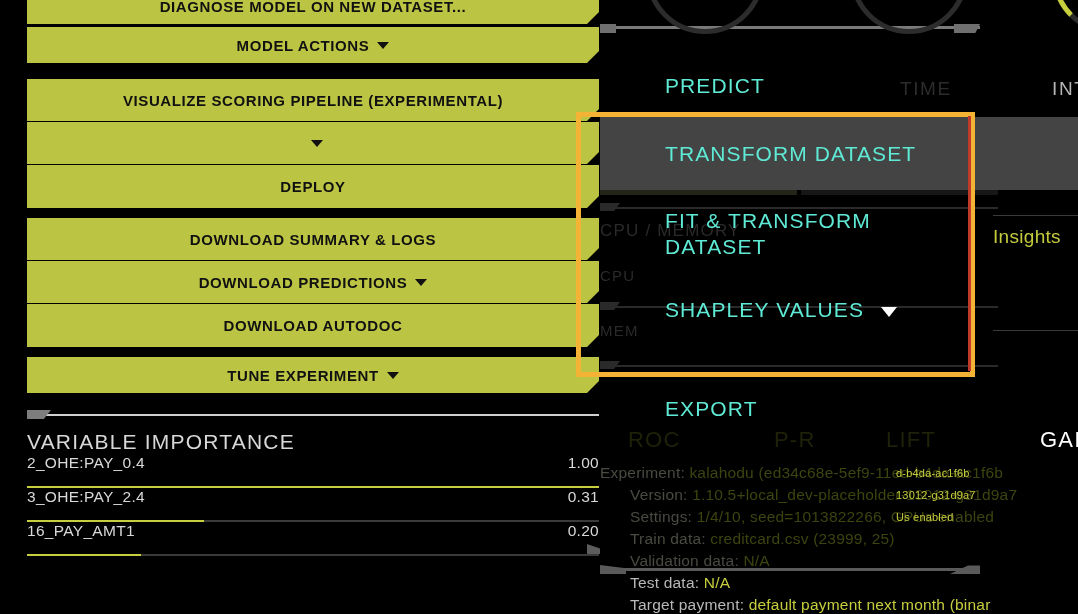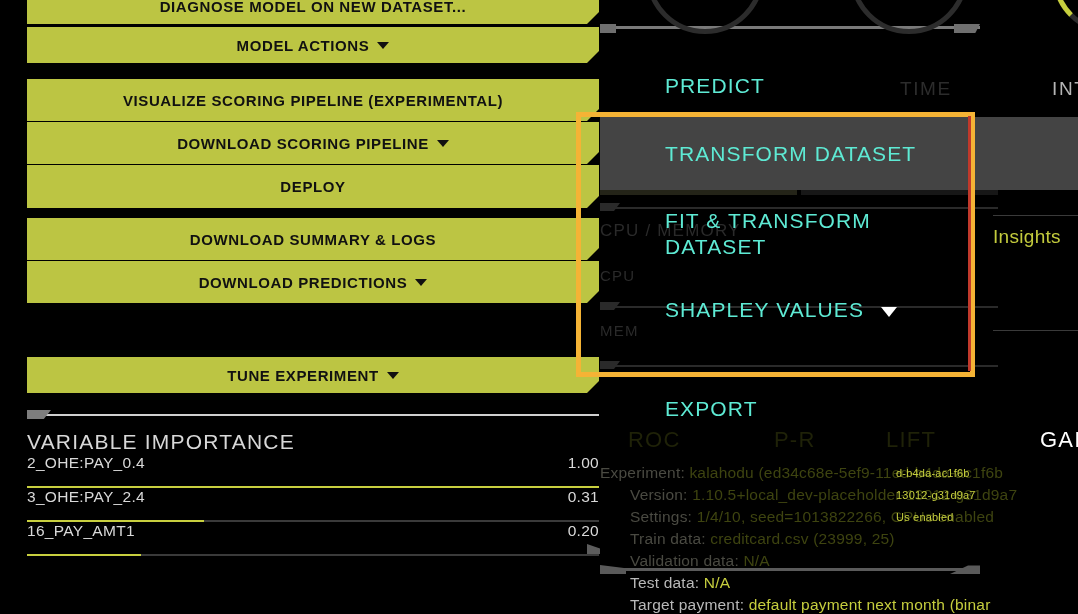--- a/index.html
+++ b/index.html
@@ -392,35 +392,37 @@
       <span>MODEL ACTIONS</span>
       <span class="caret"></span>
     </div>
   </div>
 
   <div class="action-group" style="top:79px;height:130px">
     <div class="action-btn" style="height:43px">
       <span>VISUALIZE SCORING PIPELINE (EXPERIMENTAL)</span>
     </div>
     <div class="action-btn" style="height:43px">
-      <span>DOWNLOAD SCORING PIPELINE</span>
       <span class="caret"></span>
     </div>
     <div class="action-btn last" style="height:43px">
       <span>DEPLOY</span>
     </div>
   </div>
 
   <div class="action-group" style="top:218px;height:130px">
     <div class="action-btn" style="height:43px">
       <span>DOWNLOAD SUMMARY &amp; LOGS</span>
     </div>
     <div class="action-btn" style="height:43px">
       <span>DOWNLOAD PREDICTIONS</span>
       <span class="caret"></span>
+    </div>
+    <div class="action-btn last" style="height:43px">
+      <span>DOWNLOAD AUTODOC</span>
     </div>
   </div>
 
   <div class="action-group" style="top:357px;height:36px">
     <div class="action-btn last" style="height:36px">
       <span>TUNE EXPERIMENT</span>
       <span class="caret"></span>
     </div>
   </div>
 

